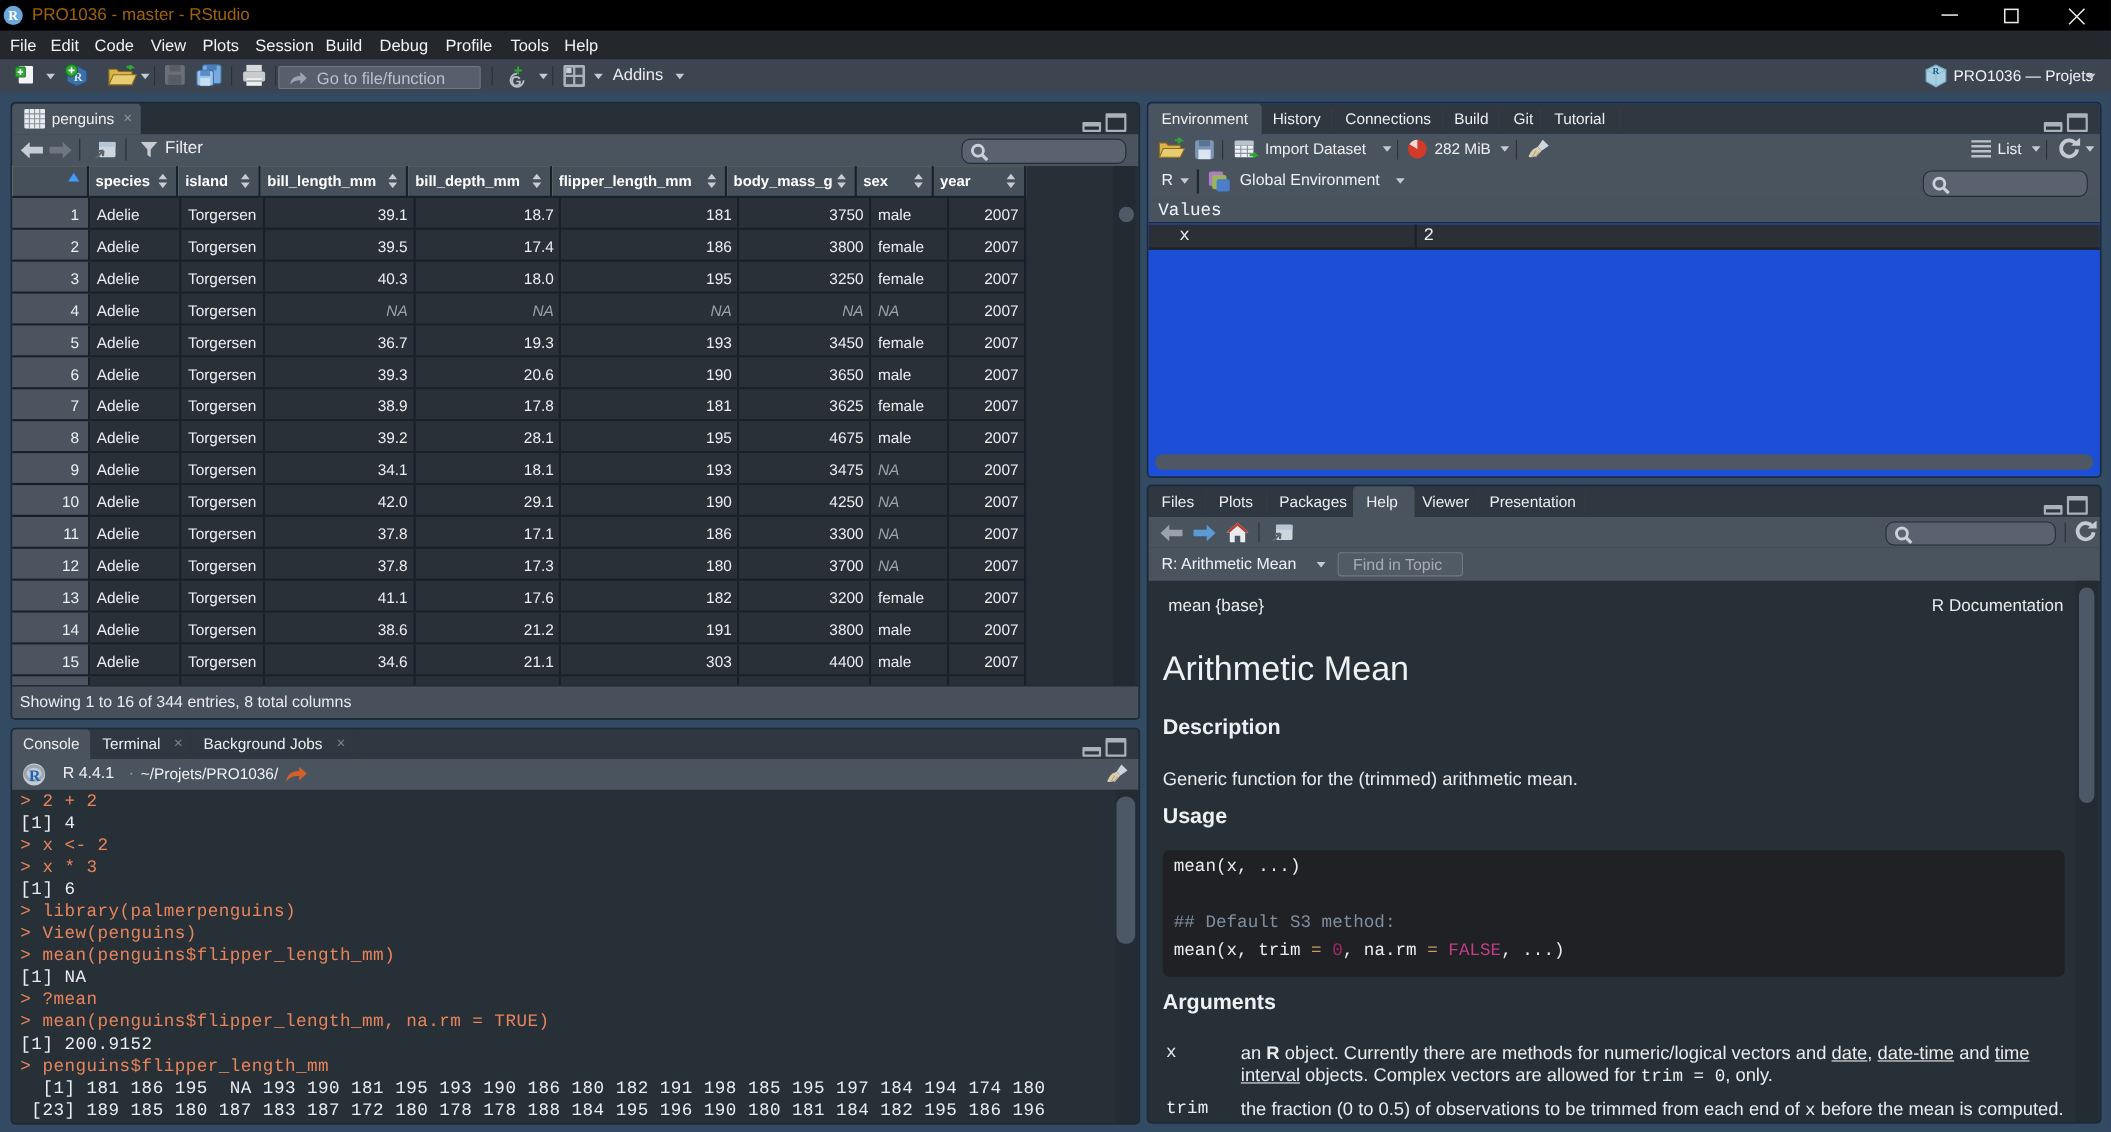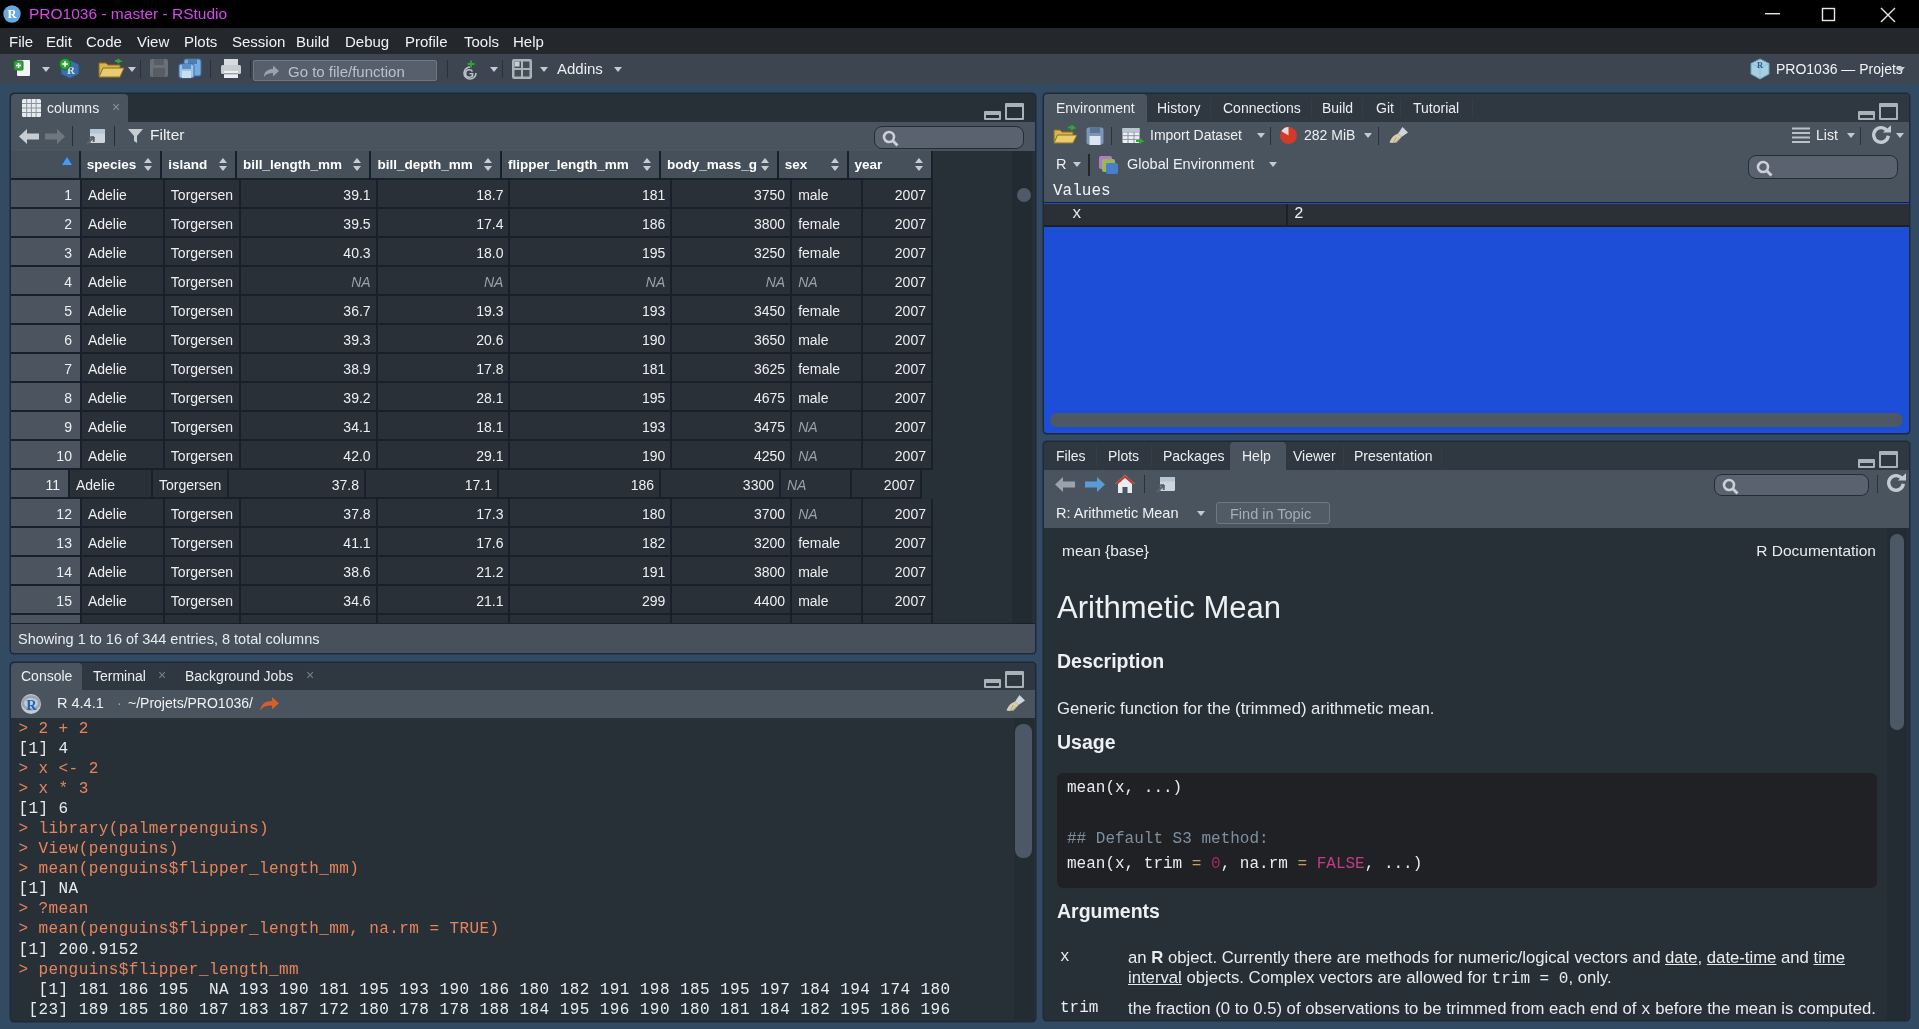--- a/index.html
+++ b/index.html
@@ -34,21 +34,21 @@
   .tabsep { top:4px; width:1px; height:20px; background:#363d45; }
   .searchbox { background:#59626e; border:1.5px solid #232d39; border-radius:8px; }
 </style>
 </head>
 <body>
   <div class="abs titlebar" id="titlebar">
     <svg class="abs" style="left:3px;top:5px" width="18" height="18" viewBox="0 0 18 18">
       <circle cx="9" cy="9" r="8.7" fill="#6aa7dc"></circle>
       <text x="9" y="13.2" text-anchor="middle" font-family="Liberation Serif" font-size="12.5" font-weight="bold" fill="#fff">R</text>
     </svg>
-    <span class="abs" style="left:29px;top:5px;color:#d946ef;font-size:15.5px">PRO1036 - master - RStudio</span>
+    <span class="abs" style="left:29px;top:5px;color:#a16207;font-size:15.5px">PRO1036 - master - RStudio</span>
     <svg class="abs" style="left:1757px;top:0" width="30" height="28">
       <rect x="8" y="13" width="15" height="1.4" fill="#e8e8e8"></rect>
     </svg>
     <svg class="abs" style="left:1813px;top:0" width="30" height="28">
       <rect x="9.5" y="8.5" width="12" height="12" fill="none" stroke="#e8e8e8" stroke-width="1.4"></rect>
     </svg>
     <svg class="abs" style="left:1872px;top:0" width="30" height="28">
       <path d="M9 8 L 23 22 M23 8 L 9 22" stroke="#e8e8e8" stroke-width="1.4"></path>
     </svg>
   </div>
@@ -137,21 +137,21 @@
     </svg>
     <span class="abs" style="left:1776px;top:7px;font-size:14px;color:#f2f3f5;white-space:nowrap">PRO1036 — Projets</span>
     <span class="abs caret" style="left:1897px;top:13px"></span>
   </div>
   <div class="pane" id="viewer-pane" style="left:11px;top:94px;width:1024px;height:559px;background:#273036;border-radius:3px;overflow:hidden;box-shadow:0 0 0 1.5px #1d2a3a">
     <div class="abs" style="left:0;top:0;width:117px;height:28px;background:#4a545f;border-radius:4px 4px 0 0">
       <svg class="abs" style="left:11px;top:5px" width="19" height="18">
         <rect x="0" y="0" width="19" height="18" rx="1.5" fill="#e8ecef"></rect>
         <path d="M0 4.5 h19 M0 9 h19 M0 13.5 h19 M4.7 0 v18 M9.4 0 v18 M14.1 0 v18" stroke="#8a949e" stroke-width="1"></path>
       </svg>
-      <span class="abs tabtxt" style="left:36px;top:6px">columns</span>
+      <span class="abs tabtxt" style="left:36px;top:6px">penguins</span>
       <span class="abs" style="left:101px;top:5px;color:#8a929b;font-size:14px">×</span>
     </div>
     <div class="minmax" style="left:973px;top:8px">
       <div class="dash"></div>
       <div class="sq"></div>
     </div>
     <div class="abs chrome" style="left:0;top:28px;width:1024px;height:29px">
       <svg class="abs" style="left:7px;top:6px" width="22" height="17">
         <path d="M9 1 L9 5.5 L21 5.5 L21 11.5 L9 11.5 L9 16 L1 8.5 Z" fill="#c7ccd2"></path>
       </svg>
@@ -320,21 +320,21 @@
         <div class="tc" style="width:83px">Adelie</div>
         <div class="tc" style="width:76px">Torgersen</div>
         <div class="tc ar" style="width:137px">42.0</div>
         <div class="tc ar" style="width:133px">29.1</div>
         <div class="tc ar" style="width:162px">190</div>
         <div class="tc ar" style="width:120px">4250</div>
         <div class="tc na" style="width:71px">NA</div>
         <div class="tc ar" style="width:70px">2007</div>
       </div>
       <div class="trow">
-        <div class="tc num ar" style="width:59px">11</div>
+        <div class="tc num ar" style="width:71px">11</div>
         <div class="tc" style="width:83px">Adelie</div>
         <div class="tc" style="width:76px">Torgersen</div>
         <div class="tc ar" style="width:137px">37.8</div>
         <div class="tc ar" style="width:133px">17.1</div>
         <div class="tc ar" style="width:162px">186</div>
         <div class="tc ar" style="width:120px">3300</div>
         <div class="tc na" style="width:71px">NA</div>
         <div class="tc ar" style="width:70px">2007</div>
       </div>
       <div class="trow">
@@ -369,21 +369,21 @@
         <div class="tc ar" style="width:120px">3800</div>
         <div class="tc" style="width:71px">male</div>
         <div class="tc ar" style="width:70px">2007</div>
       </div>
       <div class="trow">
         <div class="tc num ar" style="width:71px">15</div>
         <div class="tc" style="width:83px">Adelie</div>
         <div class="tc" style="width:76px">Torgersen</div>
         <div class="tc ar" style="width:137px">34.6</div>
         <div class="tc ar" style="width:133px">21.1</div>
-        <div class="tc ar" style="width:162px">299</div>
+        <div class="tc ar" style="width:162px">303</div>
         <div class="tc ar" style="width:120px">4400</div>
         <div class="tc" style="width:71px">male</div>
         <div class="tc ar" style="width:70px">2007</div>
       </div>
       <div class="trow">
         <div class="tc num ar" style="width:71px">16</div>
         <div class="tc" style="width:83px">Adelie</div>
         <div class="tc" style="width:76px">Torgersen</div>
         <div class="tc ar" style="width:137px">36.6</div>
         <div class="tc ar" style="width:133px">17.8</div>

